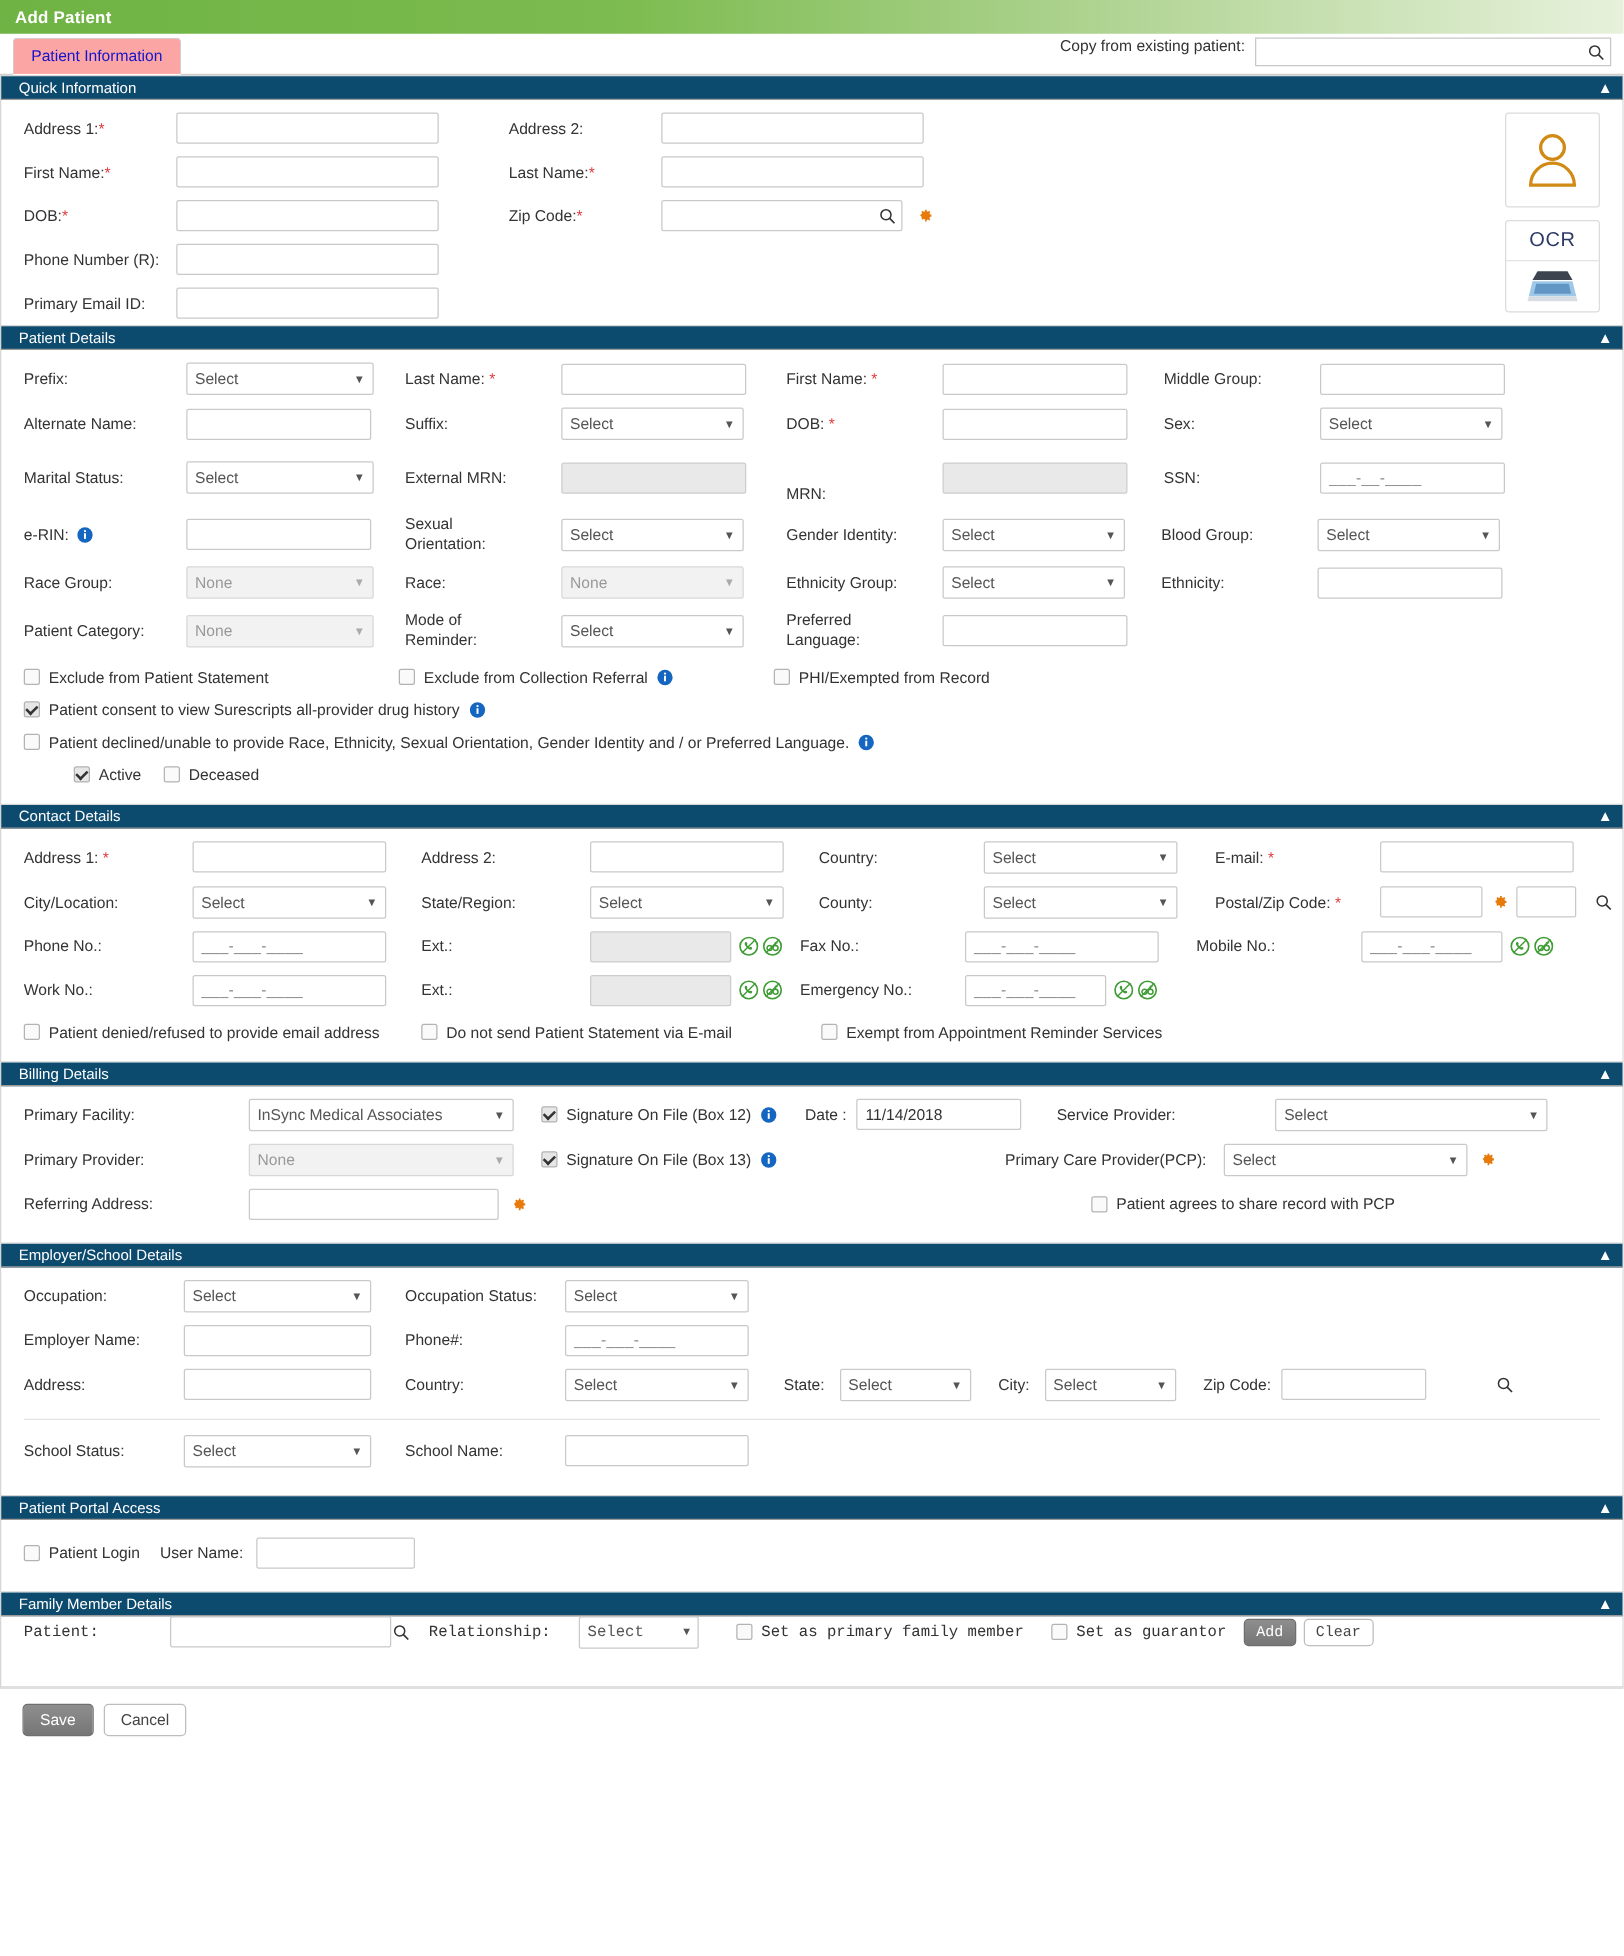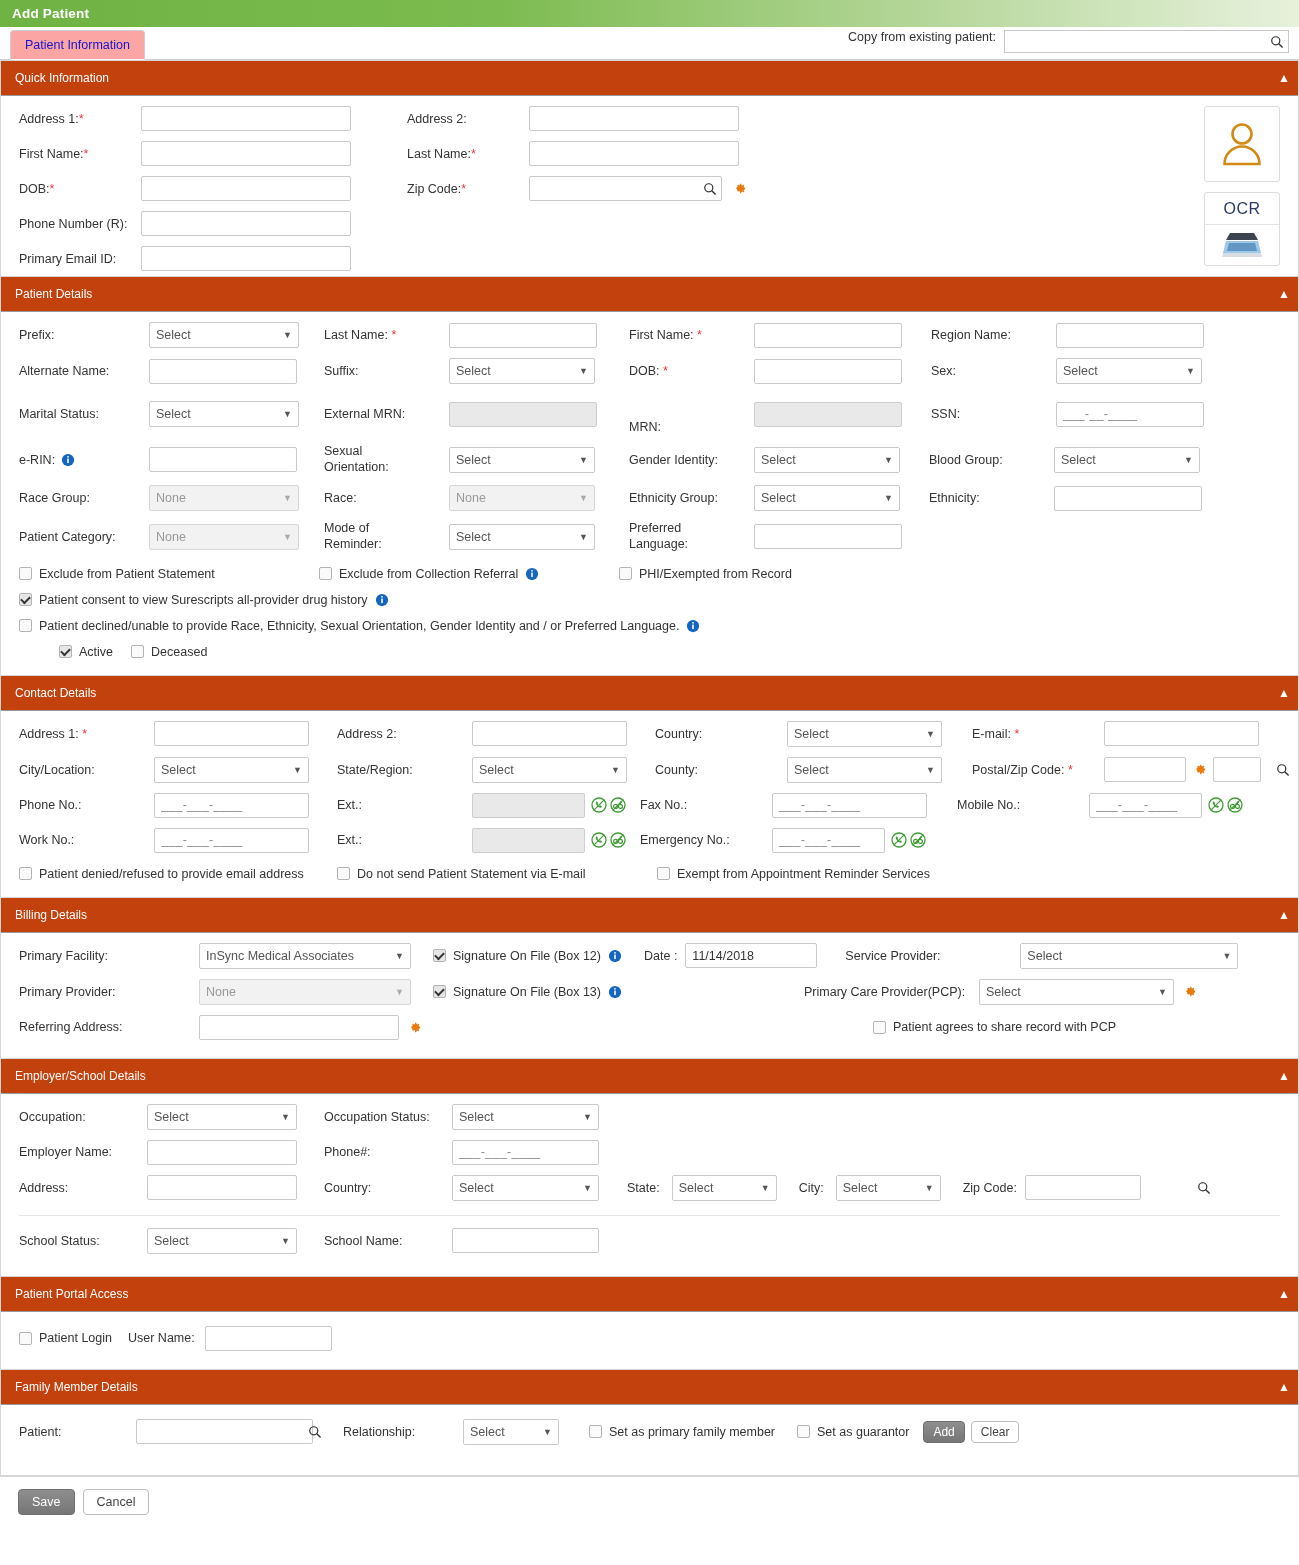--- a/index.html
+++ b/index.html
@@ -75,22 +75,22 @@
   }
   .searchbox input {
     flex: 1; border: 0; outline: 0; font-family: inherit; font-size: 12px; background: transparent;
   }
   .mag { width: 14px; height: 14px; flex: none; }
 
   
   .panel { border: 1px solid #d6d6d6; border-top: none; background: #fff; }
   .panel.first { border-top: 1px solid #d6d6d6; }
   .panel-head {
-    height: 35px;
-    background: #c2410c;
+    height: 19px;
+    background: #0c4a6e;
     color: #ffffff;
     font-size: 12px;
     display: flex;
     align-items: center;
     justify-content: space-between;
     padding: 0 8px 0 14px;
     border-bottom: 1px solid #9a9a9a;
   }
   .panel-head .chev { color: #fff; font-size: 12px; line-height: 1; }
   .panel-body { padding: 10px 18px 12px 18px; position: relative; }
@@ -313,21 +313,21 @@
             <span class="caret">▼</span>
         </div>
         <span class="lab" style="width:125px; margin-left:25px;">
           <span>Last Name:</span> <span class="req">*</span>
         </span>
         <input class="inp" style="width: 148px;" value="">
         <span class="lab" style="width:125px; margin-left:32px;">
           <span>First Name:</span> <span class="req">*</span>
         </span>
         <input class="inp" style="width: 148px;" value="">
-        <span class="lab" style="width:125px; margin-left:29px;">Region Name:</span>
+        <span class="lab" style="width:125px; margin-left:29px;">Middle Group:</span>
         <input class="inp" style="width: 148px;" value="">
       </div>
 
       <div class="row">
         <span class="lab" style="width:130px;">Alternate Name:</span>
         <input class="inp" style="width: 148px;" value="">
         <span class="lab" style="width:125px; margin-left:27px;">Suffix:</span>
         <div class="sel" style="width:146px;">
           <span>Select</span>
             <span class="caret">▼</span>
@@ -779,21 +779,21 @@
         <input class="inp" style="width: 127px;" value="">
       </div>
     </div>
   </div>
 
   <div class="panel">
     <div class="panel-head">
       <span>Family Member Details</span>
       <span class="chev">▲</span>
     </div>
-    <div class="panel-body" style="padding-top:14px; padding-bottom:30px;">
+    <div class="panel-body" style="padding-top:0; padding-bottom:30px;font-family:Liberation Mono, monospace;">
       <div class="row" style="margin-bottom:0;">
         <span class="lab" style="width:117px;">Patient:</span>
         <div class="inp-search" style="width:177px;">
           <input value="" style="">
           <svg class="mag" viewBox="0 0 16 16">
             <circle cx="6.6" cy="6.6" r="4.6" fill="none" stroke="#333" stroke-width="1.4"></circle>
               <line x1="10" y1="10" x2="14.4" y2="14.4" stroke="#333" stroke-width="1.6"></line>
           </svg>
         </div>
         <span class="lab" style="width:120px; margin-left:30px;">Relationship:</span>

